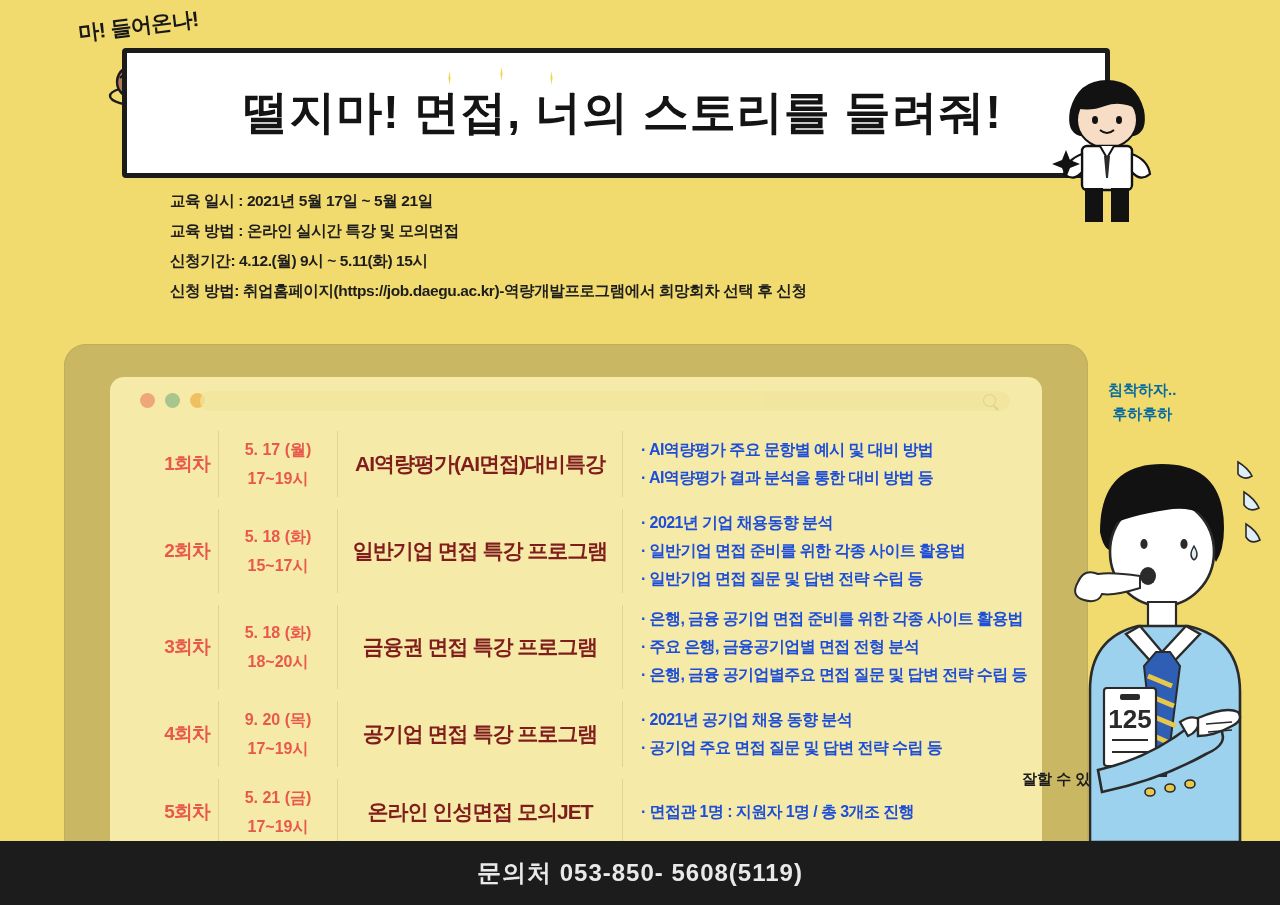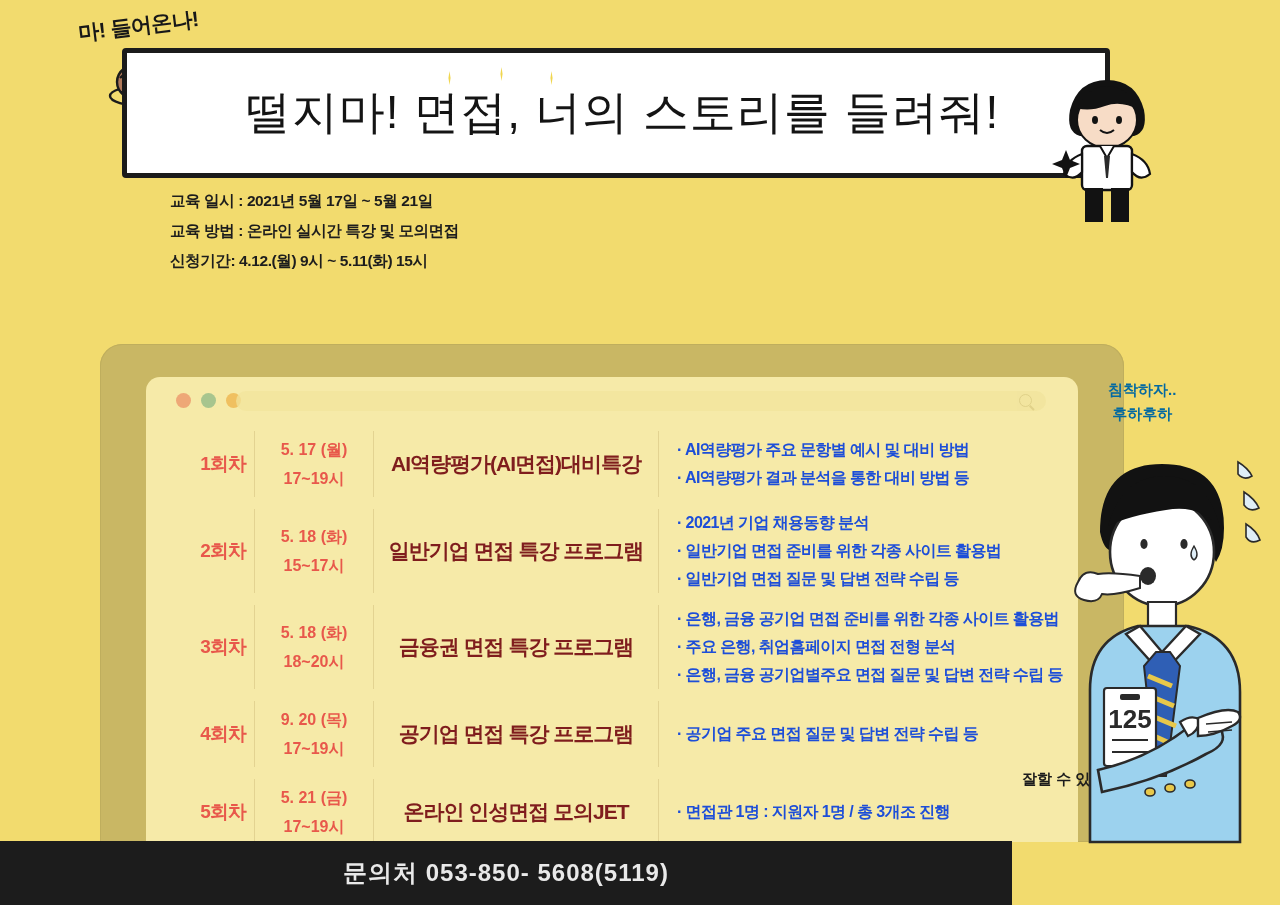--- a/index.html
+++ b/index.html
@@ -28,21 +28,21 @@
   .title-box {
     position: absolute; left: 122px; top: 48px;
     width: 988px; height: 130px;
     background: #ffffff;
     border: 5px solid #1b1b1b;
     border-radius: 4px;
   }
   .title-text {
     position: absolute; left: 0; top: 0; width: 100%; height: 100%;
     display: flex; align-items: center; justify-content: center;
-    font-size: 46px; font-weight: 400; color: #141414;
+    font-size: 46px; font-weight: 700; color: #141414;
     letter-spacing: 1px;
     white-space: nowrap;
     padding-left: 12px;
   }
   .sparkle {
     position: absolute; width: 9px; height: 14px;
     background: #f0d64f;
     clip-path: polygon(50% 0%, 62% 50%, 50% 100%, 38% 50%);
   }
   .sp1 { left: 318px; top: 18px; }
@@ -62,21 +62,20 @@
     line-height: 30px; letter-spacing: -0.4px; white-space: nowrap; margin-left: 37px;
   }
 
   
   .laptop {
     position: absolute; left: 64px; top: 344px;
     width: 1024px; height: 498px;
     background: #c9b764;
     border-radius: 22px 22px 0 0;
     box-shadow: inset 0 0 0 1px #bfae5d;
-    margin-left: 36px;
   }
   .laptop-inner {
     position: absolute; left: 46px; top: 33px;
     width: 932px; height: 465px;
     background: #f6eaa8;
     border-radius: 14px 14px 0 0;
   }
   .win-dots { position: absolute; left: 30px; top: 16px; display: flex; gap: 10px; }
   .dot { width: 15px; height: 15px; border-radius: 50%; }
   .dot.red { background: #eea877; }
@@ -133,21 +132,21 @@
   }
   .encourage-text {
     position: absolute; left: 1022px; top: 770px;
     font-size: 15px; font-weight: 700; color: #1c1c1c; white-space: nowrap;
   }
   .boy-main { position: absolute; left: 1048px; top: 440px; width: 232px; height: 405px; }
 
   
   .footer {
     position: absolute; left: 0; bottom: 0;
-    width: 1012px; height: 64px;
+    width: 1280px; height: 64px;
     background: #1c1c1c;
     display: flex; align-items: center; justify-content: center;
   }
   .footer-text {
     font-size: 24px; font-weight: 800; color: #e9e9e9; letter-spacing: 1px;
   }
 </style>
 </head>
 <body>
 
@@ -187,20 +186,21 @@
     <path d="M100 86 q16 6 18 20 q-10 8 -18 -2 z" fill="#ffffff" stroke="#121212" stroke-width="2.2"></path>
     <rect x="53" y="120" width="18" height="34" fill="#121212"></rect>
     <rect x="79" y="120" width="18" height="34" fill="#121212"></rect>
     <path d="M30 92 l4 -10 l4 10 l10 4 l-10 4 l-4 10 l-4 -10 l-10 -4 z" fill="#121212"></path>
   </svg>
 
   <div class="info-block">
     <div class="info-line">교육 일시 : 2021년 5월 17일 ~ 5월 21일</div>
     <div class="info-line">교육 방법 : 온라인 실시간 특강 및 모의면접</div>
     <div class="info-line">신청기간: 4.12.(월) 9시 ~ 5.11(화) 15시</div>
+    <div class="info-line">신청 방법: 취업홈페이지(https://job.daegu.ac.kr)-역량개발프로그램에서 희망회차 선택 후 신청</div>
   </div>
 
   <div class="laptop">
     <div class="laptop-inner">
 
       <div class="win-dots">
         <span class="dot red"></span>
         <span class="dot green"></span>
         <span class="dot yellow"></span>
       </div>
@@ -239,33 +239,34 @@
 
         <div class="row">
           <div class="c-no">3회차</div>
           <div class="c-date">
             <span>5. 18 (화)</span>
             <span>18~20시</span>
           </div>
           <div class="c-title">금융권 면접 특강 프로그램</div>
           <ul class="c-desc">
             <li>은행, 금융 공기업 면접 준비를 위한 각종 사이트 활용법</li>
-            <li>주요 은행, 취업홈페이지 면접 전형 분석</li>
+            <li>주요 은행, 금융공기업별 면접 전형 분석</li>
             <li>은행, 금융 공기업별주요 면접 질문 및 답변 전략 수립 등</li>
           </ul>
         </div>
 
         <div class="row">
           <div class="c-no">4회차</div>
           <div class="c-date">
             <span>9. 20 (목)</span>
             <span>17~19시</span>
           </div>
           <div class="c-title">공기업 면접 특강 프로그램</div>
           <ul class="c-desc">
+            <li>2021년 공기업 채용 동향 분석</li>
             <li>공기업 주요 면접 질문 및 답변 전략 수립 등</li>
           </ul>
         </div>
 
         <div class="row">
           <div class="c-no">5회차</div>
           <div class="c-date">
             <span>5. 21 (금)</span>
             <span>17~19시</span>
           </div>

